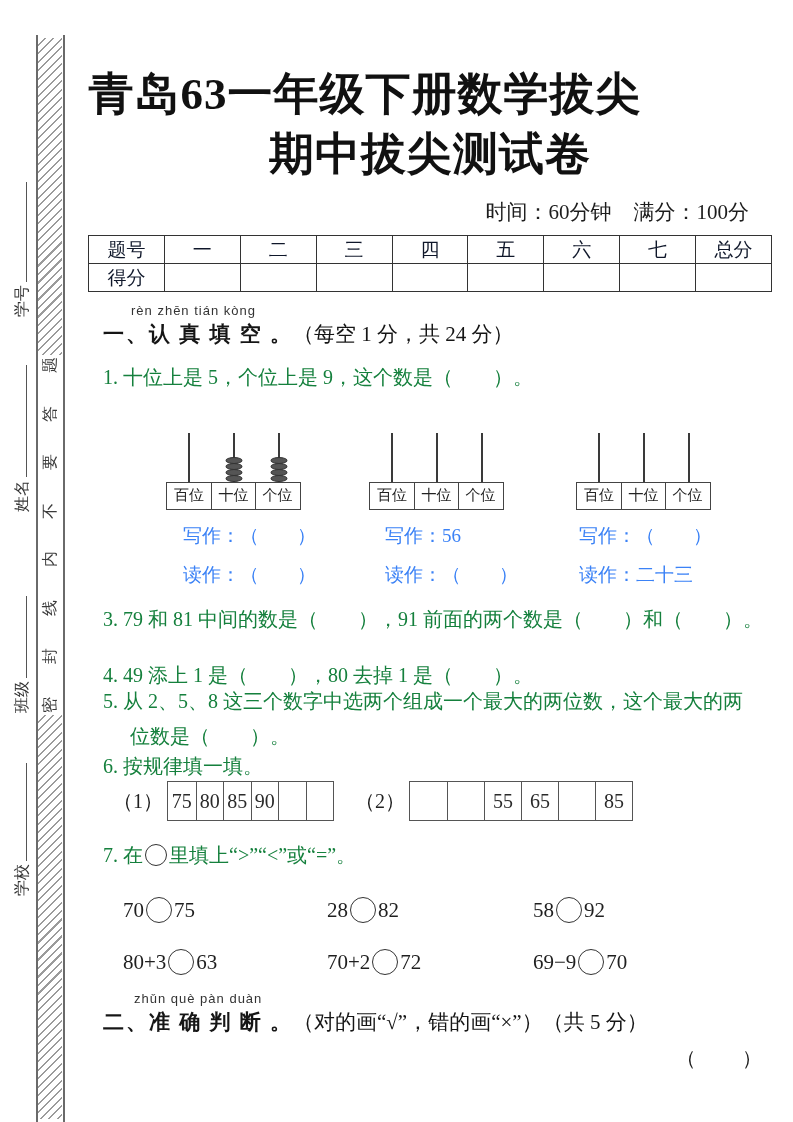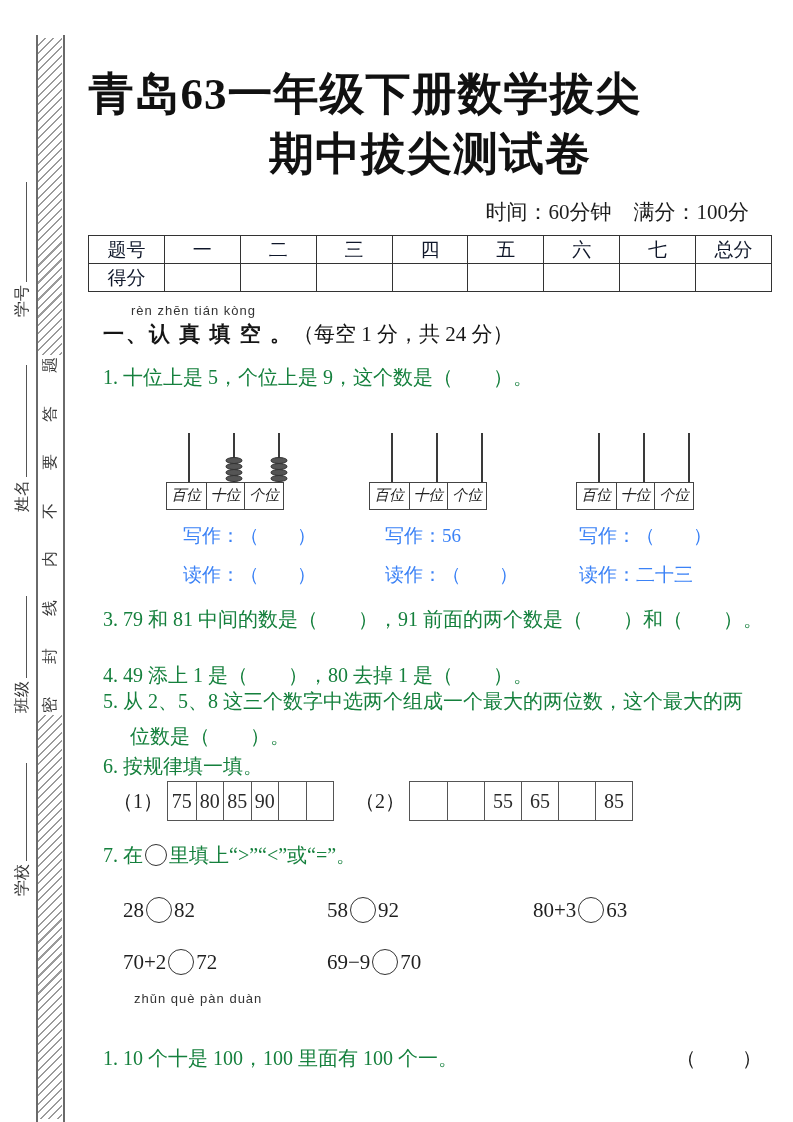--- a/index.html
+++ b/index.html
@@ -45,21 +45,21 @@
 
   
   .abacus { position:absolute; top:433px; width:135px; }
   .rods { display:flex; height:49px; }
   .rod-cell { position:relative; width:45px; height:49px; }
   .rod { position:absolute; left:50%; top:0; bottom:0; width:2px; margin-left:-1px; background:#3a3a3a; }
   .bead-stack { position:absolute; bottom:0; left:50%; transform:translateX(-50%);
                 display:flex; flex-direction:column; }
   .bead { width:17px; height:7px; background:#555; border:1px solid #333; border-radius:50%;
           margin-top:-1px; }
-  .plabels { display:flex; border:1.5px solid #444; width:118px; background:#fff;font-style:italic; }
+  .plabels { display:flex; border:1.5px solid #444; width:135px; background:#fff; }
   .pcell { width:44px; height:26px; line-height:25px; text-align:center; font-size:15px;
            color:#222; border-left:1.5px solid #444; }
   .pcell:first-child { border-left:none; }
   .ab-line { margin-top:13px; font-size:19px; color:#3b82f6; white-space:nowrap; }
 
   
   .seq-row { position:absolute; top:781px; display:flex; align-items:center; }
   .seq-label { font-size:20px; margin-right:4px; color:#1f1f1f; }
   .seq-boxes { display:flex; border:1.2px solid #555; height:40px; background:#fff; }
   .seq-cell { display:flex; align-items:center; justify-content:center; font-size:20px;
@@ -250,24 +250,27 @@
         <div class="seq-cell">65</div>
         <div class="seq-cell"></div>
         <div class="seq-cell">85</div>
       </div>
   </div>
 
   <div class="qline" style="left:103px; top:842px;">
     <span>7. 在</span><span class="circ small"></span><span>里填上“&gt;”“&lt;”或“=”。</span>
   </div>
   <div class="cmp-grid" id="cmp-grid">
+      <div><span>70</span><span class="circ"></span><span>75</span></div>
       <div><span>28</span><span class="circ"></span><span>82</span></div>
       <div><span>58</span><span class="circ"></span><span>92</span></div>
       <div><span>80+3</span><span class="circ"></span><span>63</span></div>
       <div><span>70+2</span><span class="circ"></span><span>72</span></div>
       <div><span>69−9</span><span class="circ"></span><span>70</span></div>
     </div>
 
   <div class="pinyin" style="left:134px; top:991px;">zhǔn què pàn duàn</div>
-  <div class="qline" style="left:103px; top:1045px;">1. 10 个十是 100，100 里面有 100 个一。</div>
+  <div class="sec-head" style="left:103px; top:1008px;">
+    <span class="b">二、准 确 判 断 。</span><span>（对的画“√”，错的画“×”）（共 5 分）</span>
+  </div>
   <div class="blank-right" style="left:676px; top:1045px;">（　　）</div>
 
 </div>
 
 </body></html>

